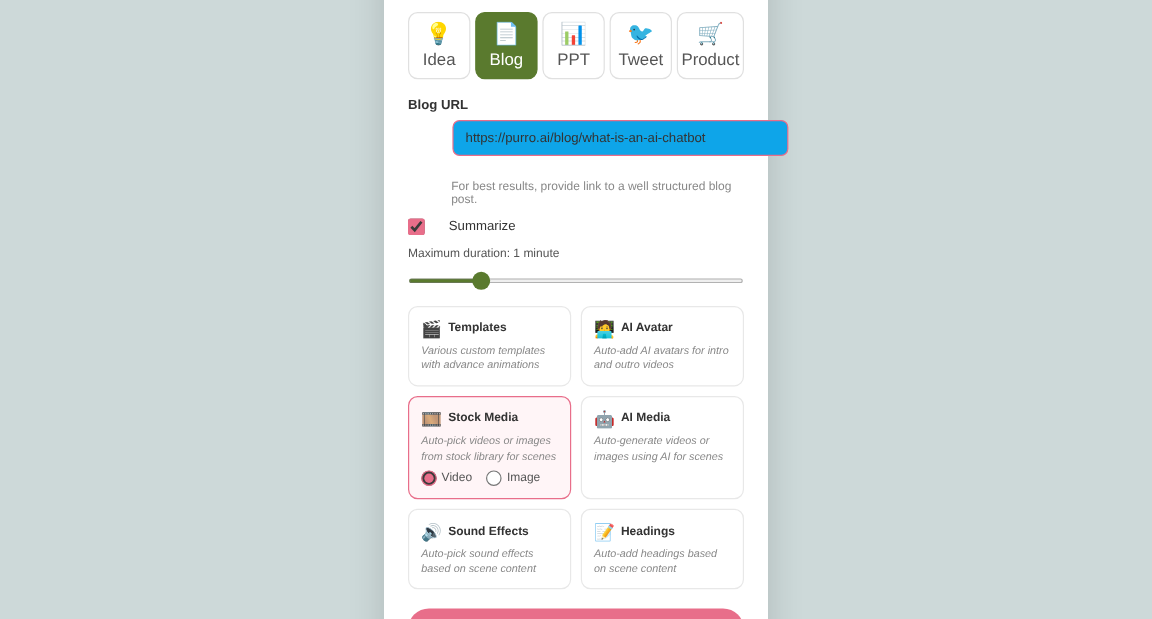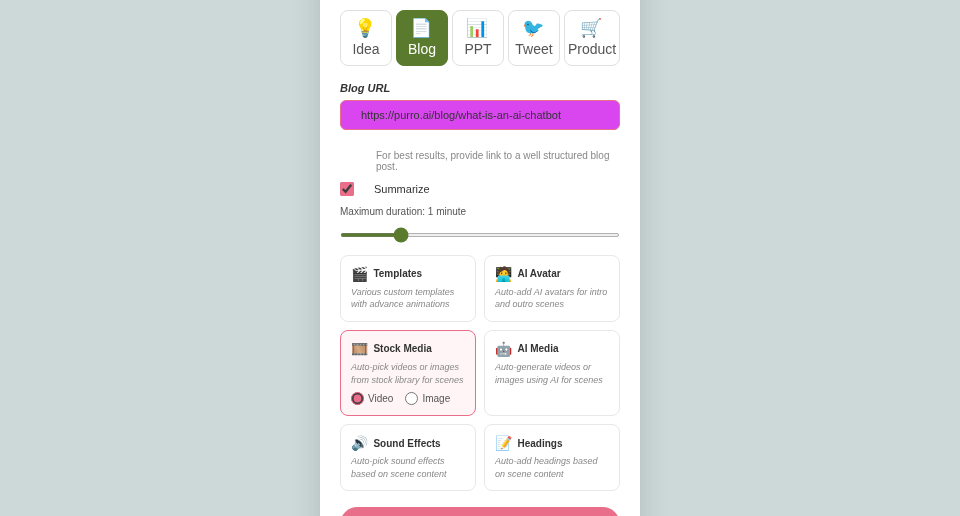--- a/index.html
+++ b/index.html
@@ -74,31 +74,31 @@
       font-weight: 500;
     }
     .tab.active .tab-label {
       color: #fff;
     }
     .field-label {
       font-size: 11px;
       font-weight: 600;
       color: #333;
       margin-bottom: 6px;
-      font-style: italic;
     }
     .url-input {
       width: 100%;
-      padding: 8px 20px;
+      padding: 8px 10px;
       border: 1.5px solid #e86e8a;
       border-radius: 6px;
       font-size: 11px;
       color: #333;
       outline: none;
-      background: #d946ef;
+      background: #0ea5e9;
+      margin-left: 37px;
     }
     .url-hint {
       font-size: 10px;
       color: #888;
       margin-top: 20px;
       margin-bottom: 10px;
       padding-left: 36px;
     }
     .summarize-row {
       display: flex;
@@ -262,21 +262,21 @@
         <span class="option-title">Templates</span>
       </div>
       <div class="option-desc">Various custom templates with advance animations</div>
     </div>
 
     <div class="option-card">
       <div class="option-card-header">
         <span class="option-icon">🧑‍💻</span>
         <span class="option-title">AI Avatar</span>
       </div>
-      <div class="option-desc">Auto-add AI avatars for intro and outro scenes</div>
+      <div class="option-desc">Auto-add AI avatars for intro and outro videos</div>
     </div>
 
     <div class="option-card highlighted">
       <div class="option-card-header">
         <span class="option-icon">🎞️</span>
         <span class="option-title">Stock Media</span>
       </div>
       <div class="option-desc">Auto-pick videos or images from stock library for scenes</div>
       <div class="radio-row">
         <label class="radio-label">

